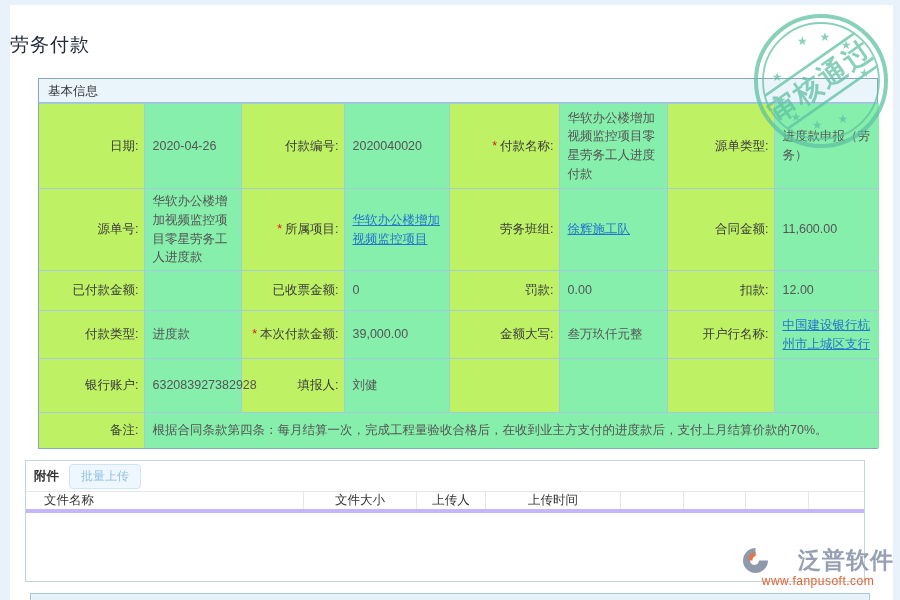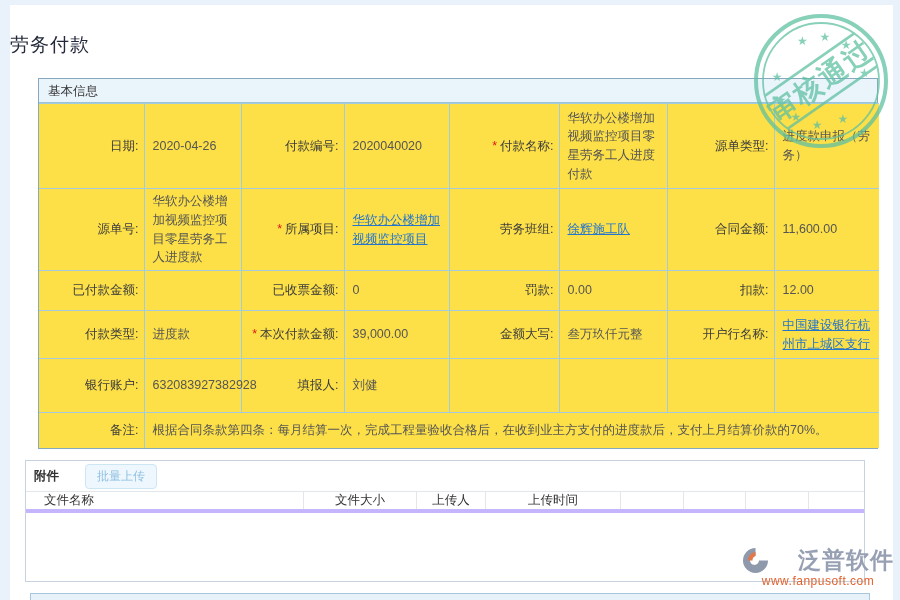--- a/index.html
+++ b/index.html
@@ -30,34 +30,34 @@
     border-bottom:1px solid #9cc4d8;
   }
   table.basic { border-collapse:collapse; table-layout:fixed; width:838px; }
   table.basic td {
     border:1px solid #a2cbdf; font-size:12.5px; vertical-align:middle;
     line-height:1.5;
   }
   table.basic tr td:first-child { border-left:none; }
   table.basic tr td:last-child  { border-right:none; }
   table.basic tr:last-child td  { border-bottom:none;margin-left:48px; }
-  td.lbl { background:#fde047; text-align:right; padding:3px 5px 3px 2px; color:#3c3c3c; }
-  td.val { background:#fde047; text-align:left; padding:3px 4px 3px 8px; color:#555; }
+  td.lbl { background:#bef264; text-align:right; padding:3px 5px 3px 2px; color:#3c3c3c; }
+  td.val { background:#86efac; text-align:left; padding:3px 4px 3px 8px; color:#555; }
   .h85{height:85px}.h80{height:80px}.h40{height:40px}.h48{height:48px}.h54{height:54px}.h35{height:35px}
   .req { color:#e01515; margin-right:3px; font-size:12.5px; }
   a.lnk { color:#2575cd; text-decoration:underline; cursor:pointer; }
   
   .panel-attach {
     position:absolute; left:15px; top:455px; width:840px; height:122px;
     border:1px solid #c6d3de; background:#fff;
   }
   .attach-bar { height:30px; display:flex; align-items:center; padding-left:8px; }
   .attach-title { font-size:12.5px; font-weight:bold; color:#333; }
   .btn-batch {
-    margin-left:26px; font-size:12px; color:#90c0e2;
+    margin-left:10px; font-size:12px; color:#90c0e2;
     background:#eef7fd; border:1px solid #cde6f5; border-radius:4px;
     padding:3px 11px; cursor:pointer;
   }
   .attach-head { display:flex; height:22px; border-top:1px solid #e3e7ec; border-bottom:4px solid #c4b5fd; }
   .attach-head .c {
     border-right:1px solid #e3e7ec; font-size:12.5px; color:#333;
     display:flex; align-items:center; justify-content:center;
   }
   .attach-head .c:last-child { border-right:none; }
   .attach-head .c.name { justify-content:flex-start; padding-left:18px; }

